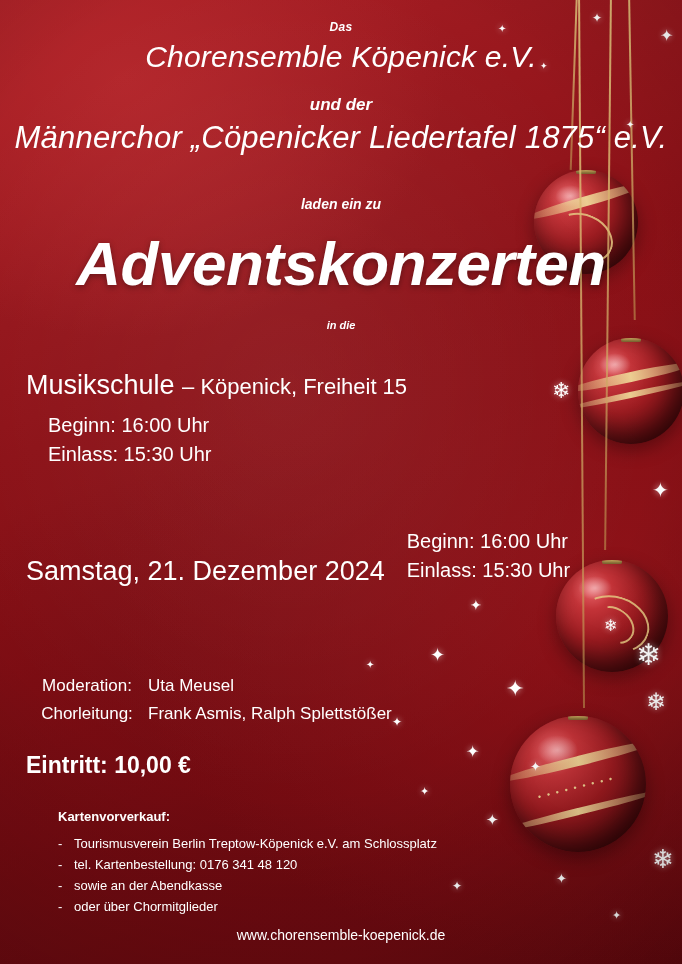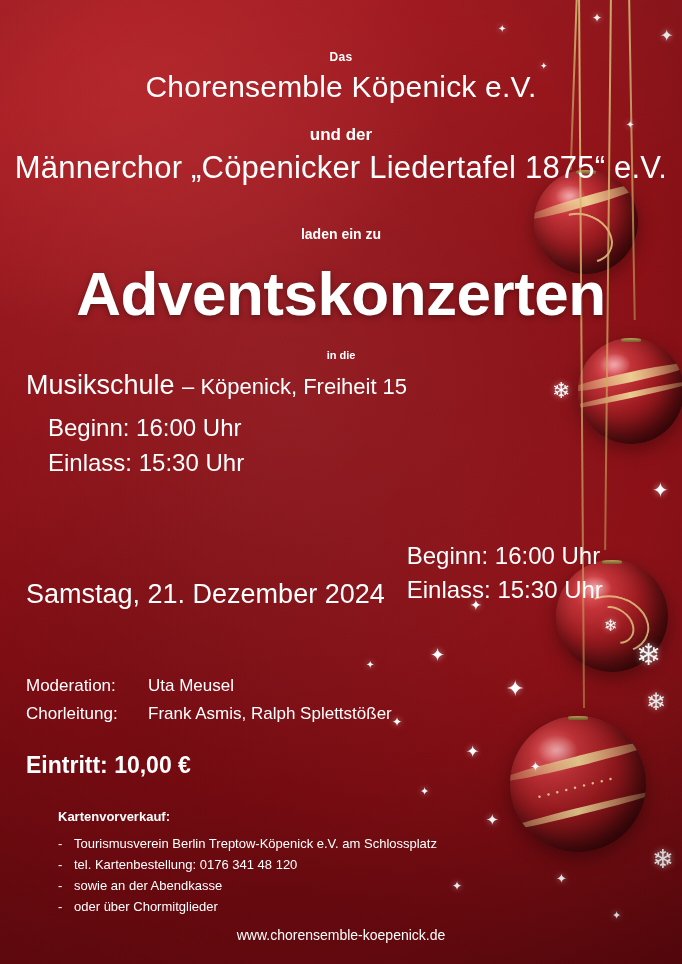--- a/index.html
+++ b/index.html
@@ -38,21 +38,22 @@
     pointer-events: none;
   }
   .content {
     position: absolute;
     inset: 0;
   }
 
   
   .hdr {
     text-align: center;
-    padding-top: 50px;
+    padding-top: 20px;
+    font-style: italic;
   }
   .tiny-line {
     font-size: 12px;
     letter-spacing: 0.3px;
     font-weight: 700;
     color: #ffffff;
   }
   .org1 {
     font-size: 30px;
     font-weight: 400;
@@ -116,34 +117,34 @@
     font-size: 27px;
     font-weight: 400;
     white-space: nowrap;
   }
   .times {
     margin-left: 22px;
     padding-bottom: 2px;
     line-height: 1.45;
   }
   .time-line {
-    font-size: 24px;
+    font-size: 20px;
     white-space: nowrap;
   }
   .time-label { display: inline-block; }
 
   
   .credits {
     position: absolute;
     left: 26px;
     top: 672px;
     font-size: 17px;
     line-height: 1.65;
   }
-  .credits .row { display: flex; }
+  .credits .row { display: flex; text-align: center; }
   .credits .lbl { width: 122px; }
   .price {
     position: absolute;
     left: 26px;
     top: 752px;
     font-size: 23px;
     font-weight: 700;
   }
 
   

